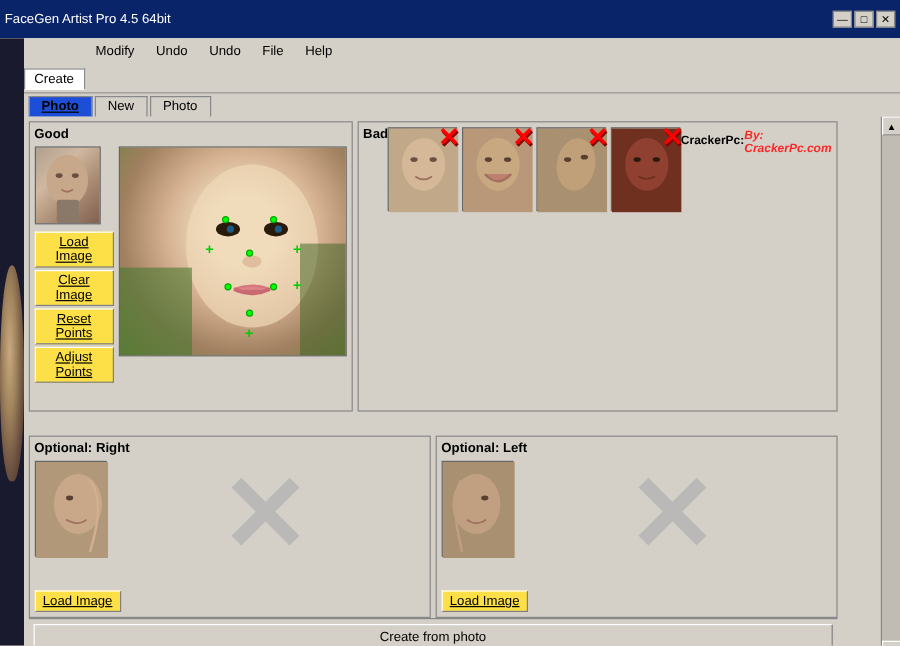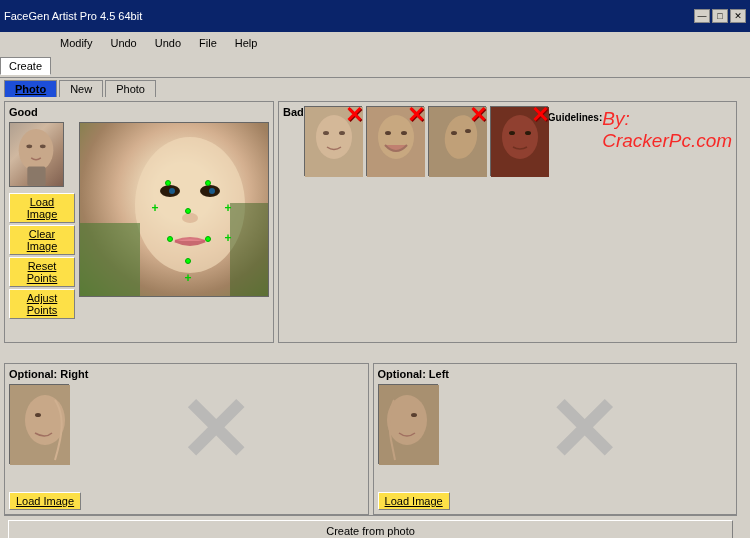--- a/index.html
+++ b/index.html
@@ -248,22 +248,22 @@
       line-height: 1;
       text-shadow: 1px 1px 0 #800000;
     }
     .guidelines-text {
       margin-top: 6px;
       font-size: 10px;
       font-weight: bold;
     }
     .watermark {
       color: red;
-      font-size: 19px;
-      font-weight: normal;
+      font-size: 10px;
+      font-weight: bold;
       font-style: italic;
       opacity: 0.8;
       margin-top: 2px;
     }
 
     
     .bottom-row {
       display: flex;
       gap: 4px;
       margin-top: 20px;
@@ -507,21 +507,21 @@
                     <rect width="58" height="70" fill="#703020"></rect>
                     <ellipse cx="29" cy="30" rx="18" ry="22" fill="#904030"></ellipse>
                     <ellipse cx="21" cy="26" rx="3" ry="2" fill="#2a1a0a"></ellipse>
                     <ellipse cx="37" cy="26" rx="3" ry="2" fill="#2a1a0a"></ellipse>
                     <path d="M22 40 Q29 44 36 40" stroke="#703020" stroke-width="1.5" fill="none"></path>
                   </svg>
                 </div>
                 <span class="red-x">✕</span>
               </div>
             </div>
-            <div class="guidelines-text">Guidelines:</div>
+            <div class="guidelines-text">CrackerPc:</div>
             <div class="watermark">By: CrackerPc.com</div>
           </div>
         </div>
 
         <div class="bottom-row">
 
           <div class="optional-panel">
             <div class="optional-panel-inner">
               <div class="panel-label">Optional: Right</div>
               <div class="optional-content">

